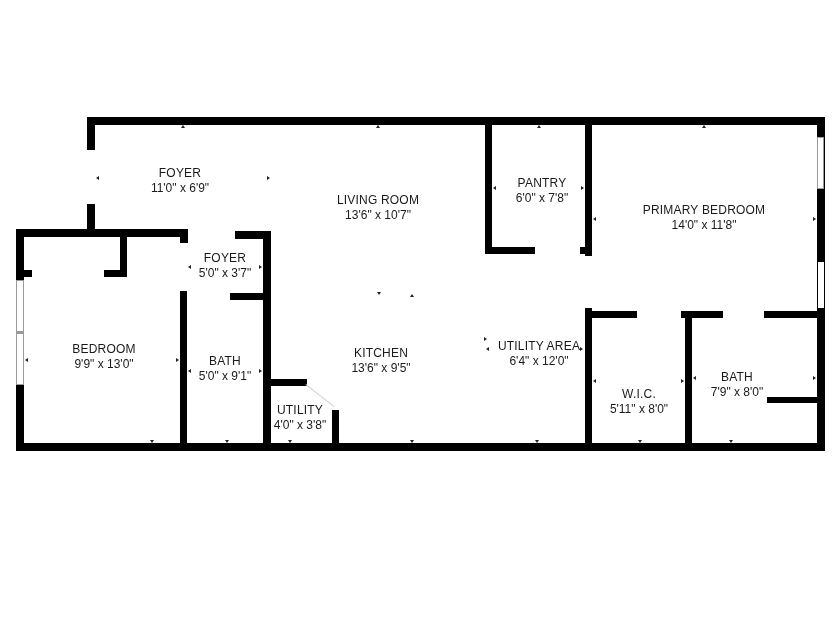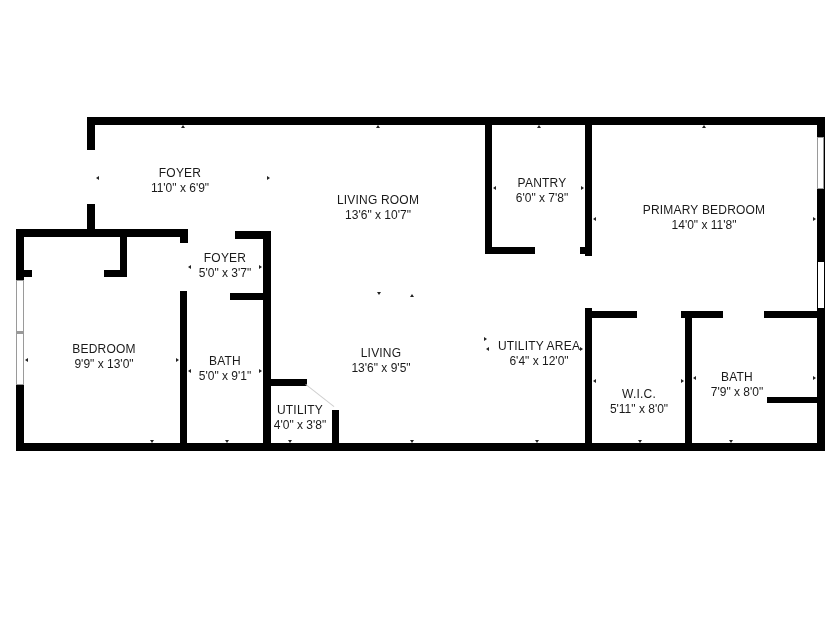--- a/index.html
+++ b/index.html
@@ -87,21 +87,21 @@
   </div>
   <div class="room" style="left:104px; top:357px;">
     <span class="n">BEDROOM</span>
     <span class="d">9'9" x 13'0"</span>
   </div>
   <div class="room" style="left:225px; top:369px;">
     <span class="n">BATH</span>
     <span class="d">5'0" x 9'1"</span>
   </div>
   <div class="room" style="left:381px; top:361px;">
-    <span class="n">LIVING</span>
+    <span class="n">KITCHEN</span>
     <span class="d">13'6" x 9'5"</span>
   </div>
   <div class="room" style="left:539px; top:354px;">
     <span class="n">UTILITY AREA</span>
     <span class="d">6'4" x 12'0"</span>
   </div>
   <div class="room" style="left:300px; top:418px;">
     <span class="n">UTILITY</span>
     <span class="d">4'0" x 3'8"</span>
   </div>

